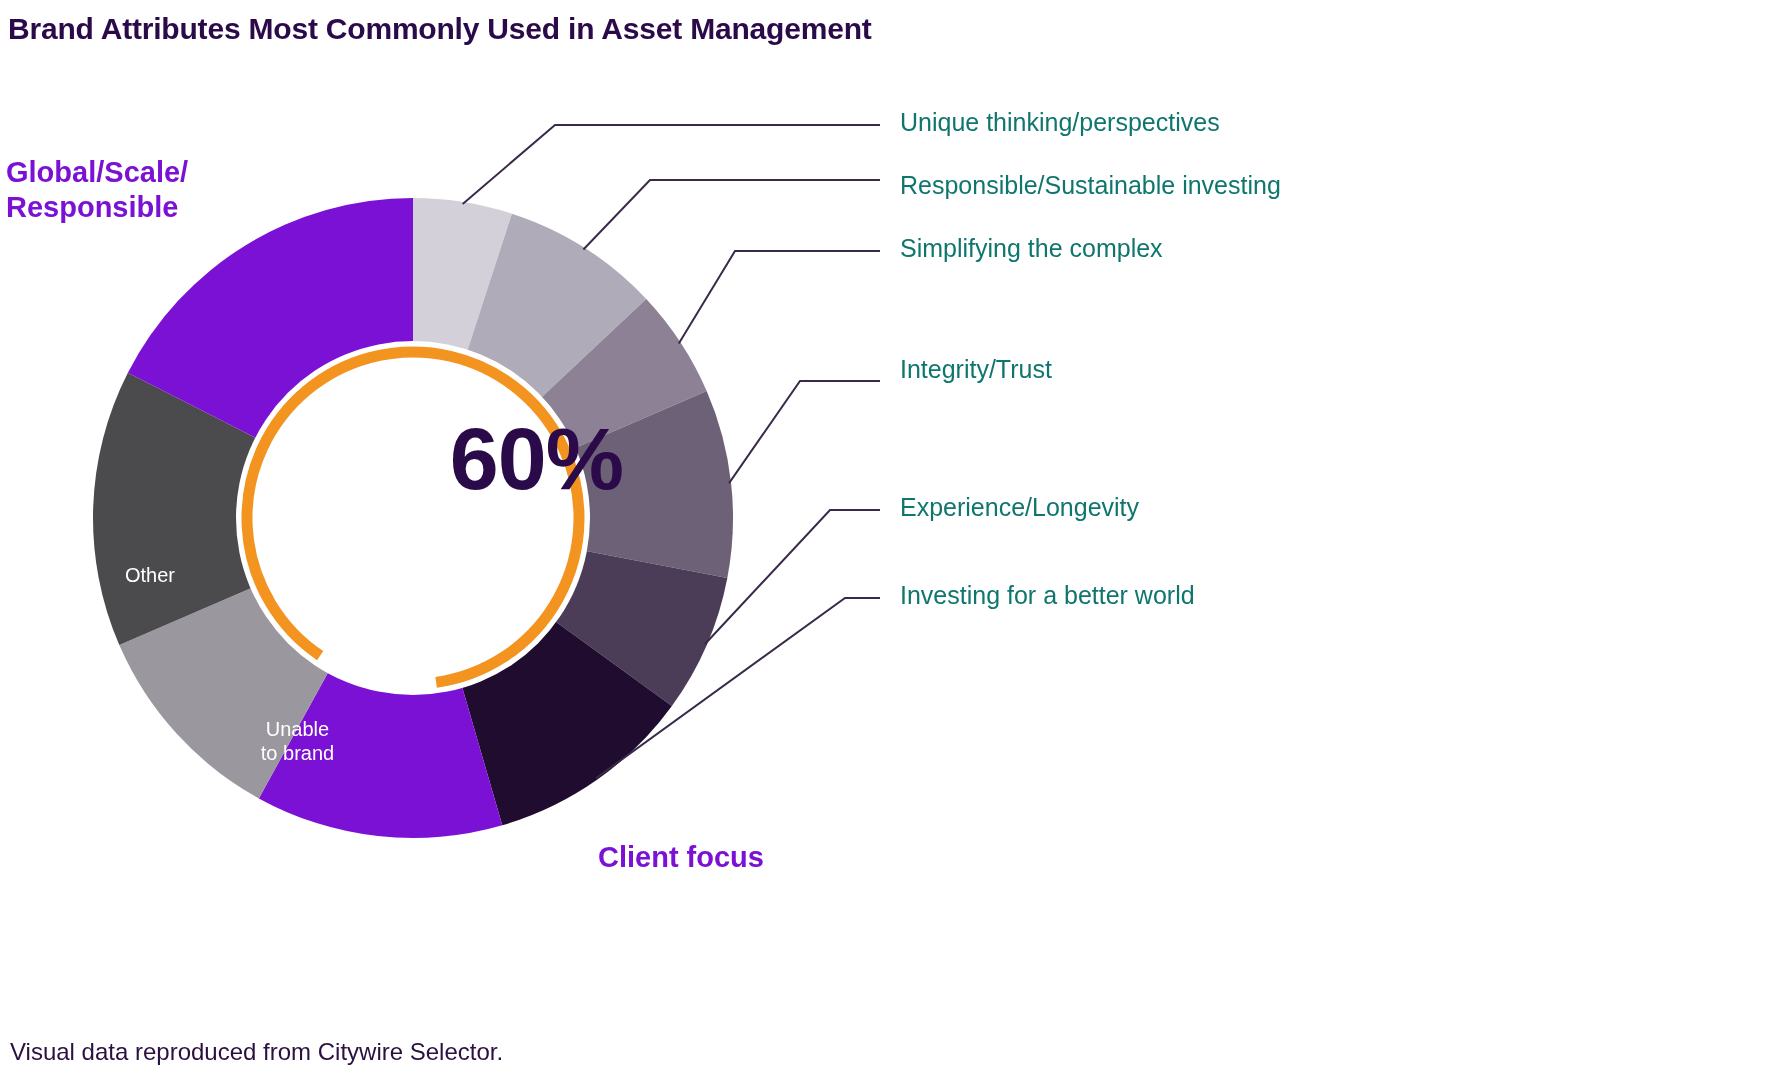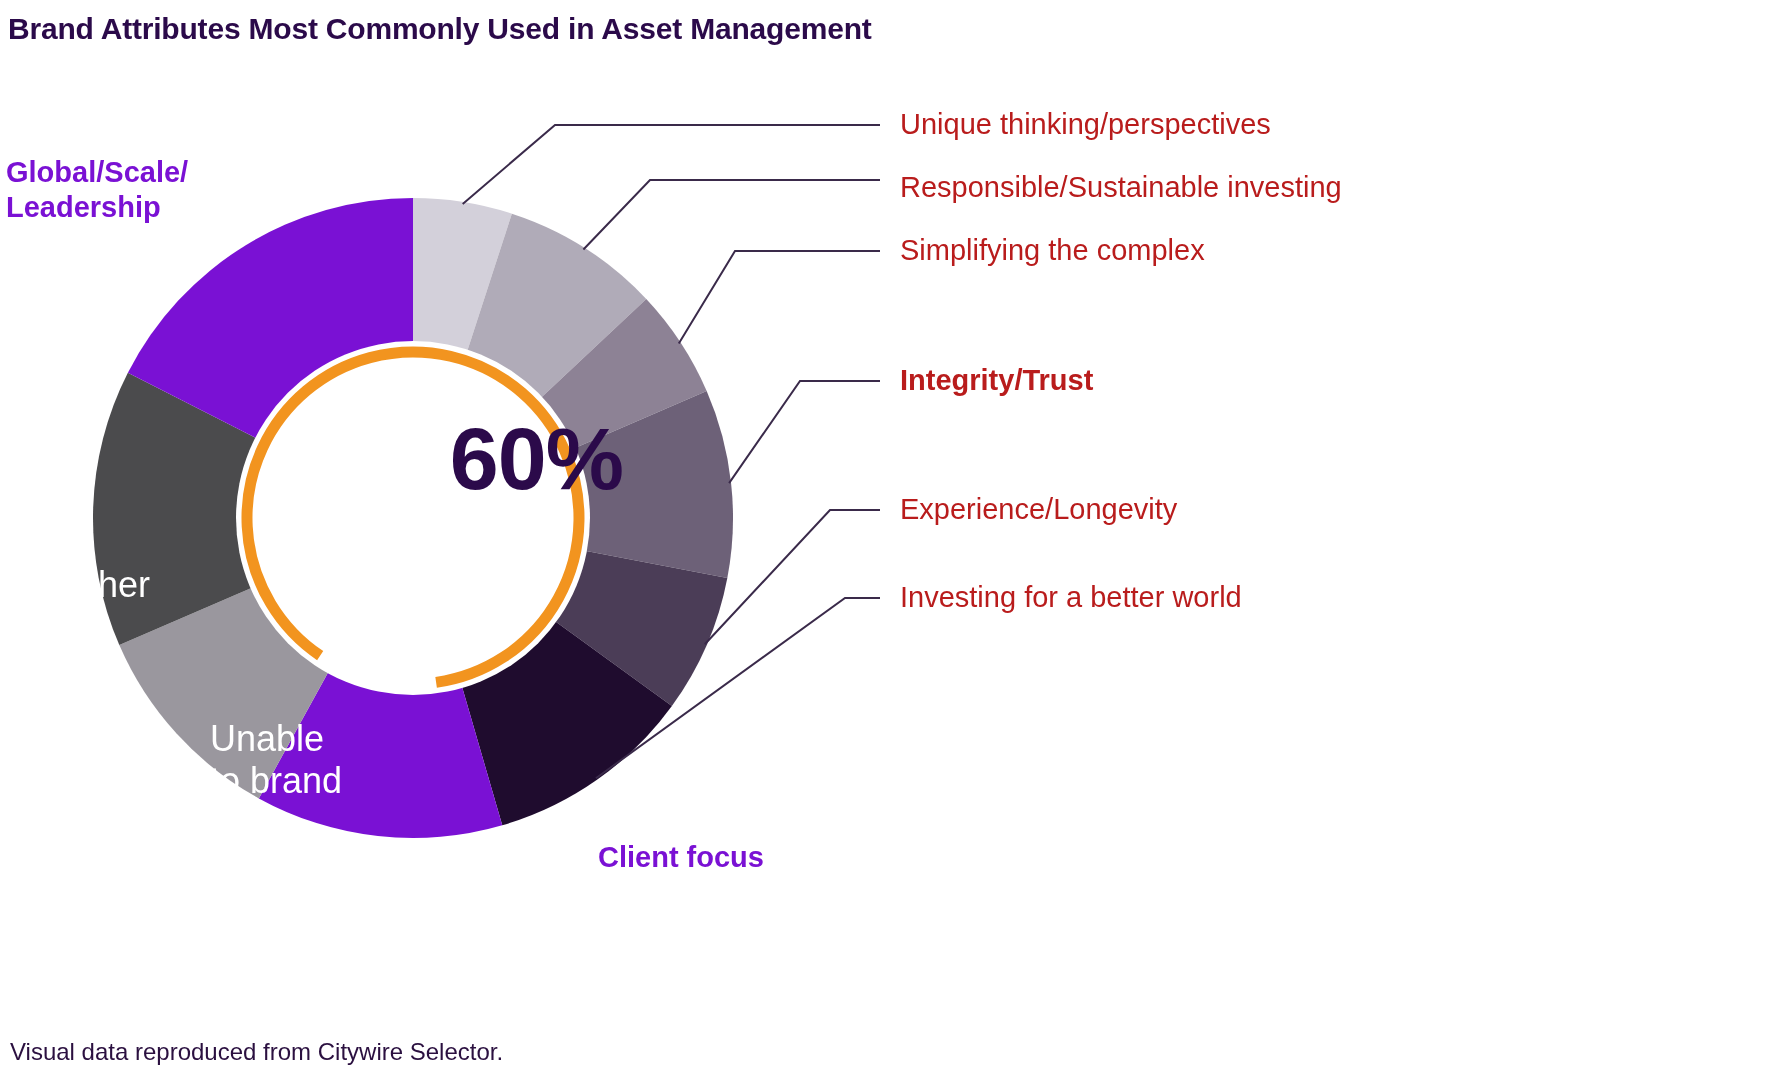--- a/index.html
+++ b/index.html
@@ -17,31 +17,31 @@
   }
 
   .chart-caption{
     position:absolute;left:10px;top:1038px;
     font-size:24px;color:#2b1040;white-space:nowrap;
   }
 
   svg.donut{position:absolute;left:0;top:0;width:1774px;height:1082px;}
 
   .slice-label{
-    position:absolute;color:#ffffff;font-size:36px;line-height:1.18;
-    white-space:pre-line;pointer-events:none;
+    position:absolute;color:#ffffff;font-size:20px;line-height:1.18;
+    text-align:center;white-space:pre-line;pointer-events:none;
   }
 
   .emph-label{
     position:absolute;color:#7a11d4;font-weight:bold;font-size:29px;
     line-height:1.2;white-space:pre-line;
   }
 
   .callout-label{
-    position:absolute;color:#b91c1c;font-size:29px;white-space:nowrap;
+    position:absolute;color:#0f766e;font-size:25px;white-space:nowrap;
   }
 
   .center-big{
     position:absolute;width:420px;text-align:right;
     left:203px;top:415px;
     font-size:88px;font-weight:700;color:#2b0a4a;letter-spacing:-1px;
     line-height:1;
   }
   .center-sub{
     position:absolute;width:420px;text-align:center;
@@ -84,24 +84,24 @@
       </g>
   </svg>
 
   <div class="center-big">60%</div>
 
   <div class="slice-label" style="left:60px;top:564px;width:180px;">Other</div>
   <div class="slice-label" style="left:210px;top:718px;width:175px;">Unable
 to brand</div>
 
   <div class="emph-label" style="left:6px;top:155px;">Global/Scale/
-Leadership</div>
+Responsible</div>
   <div class="emph-label" style="left:598px;top:840px;">Client focus</div>
 
   <div class="callout-label" style="left:900px;top:108px;">Unique thinking/perspectives</div>
   <div class="callout-label" style="left:900px;top:171px;">Responsible/Sustainable investing</div>
   <div class="callout-label" style="left:900px;top:234px;">Simplifying the complex</div>
-  <div class="callout-label" style="left:900px;top:364px;font-weight:bold;">Integrity/Trust</div>
+  <div class="callout-label" style="left:900px;top:355px;">Integrity/Trust</div>
   <div class="callout-label" style="left:900px;top:493px;">Experience/Longevity</div>
   <div class="callout-label" style="left:900px;top:581px;">Investing for a better world</div>
 
   <div class="chart-caption">Visual data reproduced from Citywire Selector.</div>
 </div>
 
 </body></html>

